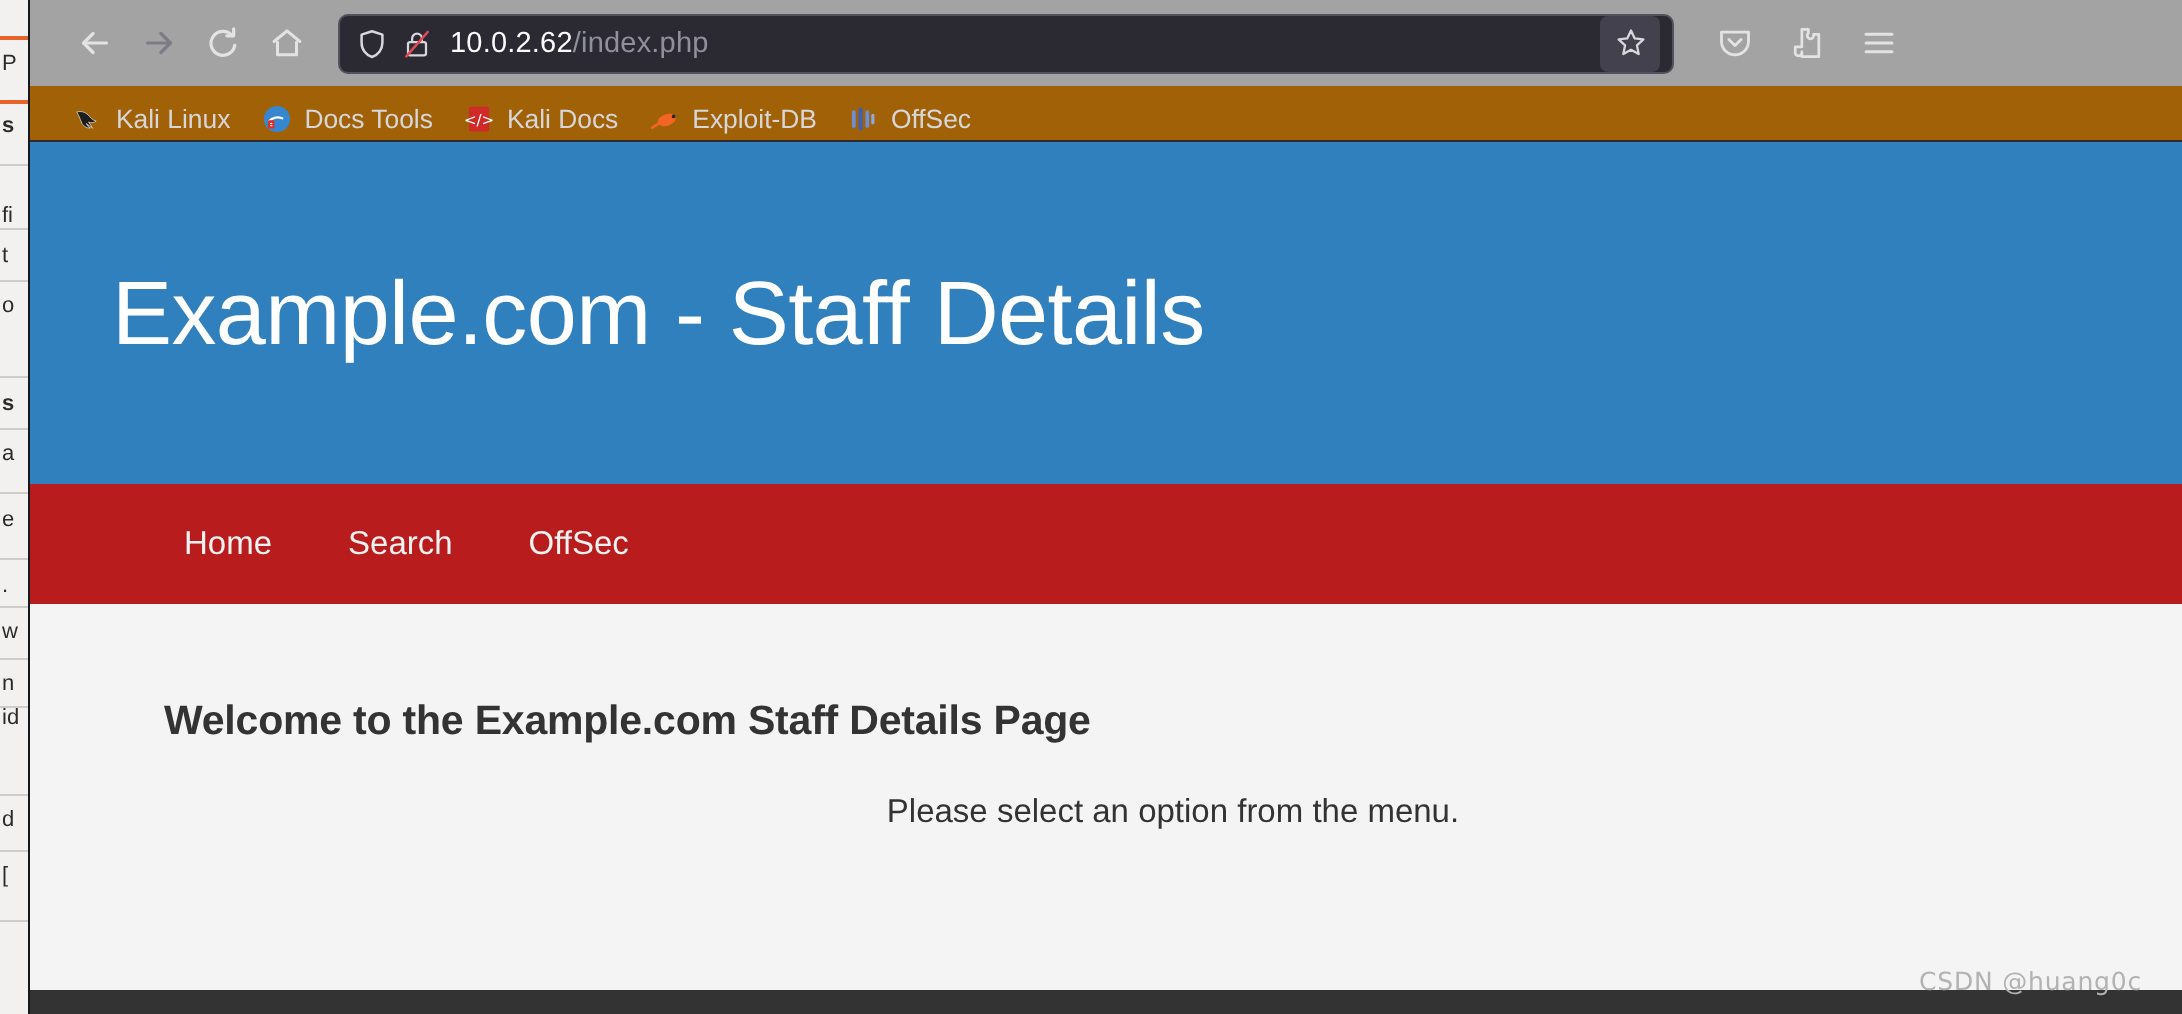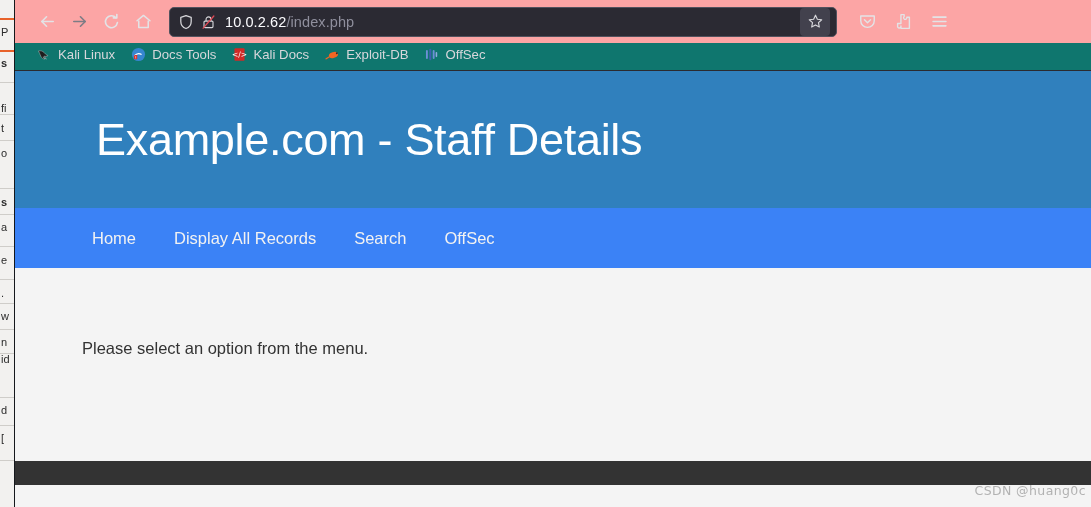--- a/index.html
+++ b/index.html
@@ -49,21 +49,21 @@
     left: 14px; top: 0;
     width: 1077px; height: 507px;
     z-index: 2;
     border-left: 1px solid #15181c;
   }
 
   
   #toolbar {
     position: relative;
     height: 43px;
-    background: #fca5a5;
+    background: #a3a3a3;
     display: flex;
     align-items: center;
     padding: 0 10px;
   }
   .nav-btn {
     width: 32px; height: 32px;
     display: flex; align-items: center; justify-content: center;
     border-radius: 4px;
     flex: 0 0 auto;
   }
@@ -101,23 +101,23 @@
   }
   #toolbar-right {
     display: flex; align-items: center;
     gap: 4px;
     margin-left: 2px;
   }
 
   
   #bookmarks {
     height: 28px;
-    background: #0f766e;
-    display: flex;
-    align-items: flex-start;
+    background: #a16207;
+    display: flex;
+    align-items: flex-end;
     padding: 0 0 0 14px;
     gap: 0px;
     border-bottom: 1px solid #2b2b30;
   }
   .bm {
     display: flex;
     align-items: center;
     height: 22px;
     padding: 0 8px;
     border-radius: 3px;
@@ -132,37 +132,37 @@
 
   
   #viewport {
     position: relative;
     height: 436px;
     background: #f4f4f4;
     overflow: hidden;
   }
 
   #page-header {
-    height: 137px;
+    height: 171px;
     background: #3080bd;
     display: flex;
     align-items: center;
-    padding-left: 81px;
+    padding-left: 41px;
   }
   #page-title {
     font-size: 45px;
     color: #ffffff;
     font-weight: normal;
     letter-spacing: -0.3px;
     line-height: 1;
   }
 
   #page-nav {
     height: 60px;
-    background: #3b82f6;
+    background: #b91c1c;
     display: flex;
     align-items: center;
     padding-left: 77px;
     gap: 0;
   }
   #page-nav a {
     font-size: 16.5px;
     color: #f2f2f2;
     text-decoration: none;
     margin-right: 38px;
@@ -178,36 +178,37 @@
   #main-heading {
     font-size: 20.5px;
     font-weight: bold;
     color: #333333;
     letter-spacing: -0.1px;
   }
   #main-para {
     margin-top: 24px;
     font-size: 16.5px;
     color: #333333;
+    text-align: center;
   }
 
   #page-footer {
     height: 24px;
     background: #333333;
   }
   #page-below-footer {
     height: 22px;
     background: #f4f4f4;
     position: relative;
   }
 
   
   #watermark {
     position: absolute;
-    right: 5px;
+    right: 20px;
     bottom: 9px;
     font-size: 12.5px;
     color: #b2b2b2;
     letter-spacing: .4px;
     z-index: 5;
     font-family: "DejaVu Sans", sans-serif;
     white-space: nowrap;
   }
 </style>
 </head>
@@ -372,26 +373,26 @@
   </div>
 
   <div id="viewport">
 
     <header id="page-header">
       <h1 id="page-title">Example.com - Staff Details</h1>
     </header>
 
     <nav id="page-nav">
       <a href="#">Home</a>
-      <a href="#">Display All Records</a>
       <a href="#">Search</a>
       <a href="#">OffSec</a>
     </nav>
 
     <main id="page-main">
+      <h2 id="main-heading">Welcome to the Example.com Staff Details Page</h2>
       <p id="main-para">Please select an option from the menu.</p>
     </main>
 
     <footer id="page-footer"></footer>
     <div id="page-below-footer"></div>
   </div>
 </div>
 
 <div id="watermark">CSDN @huang0c</div>
 

